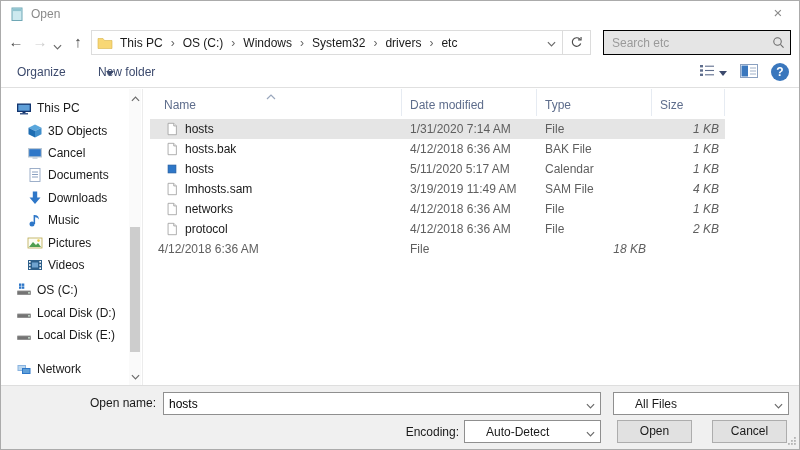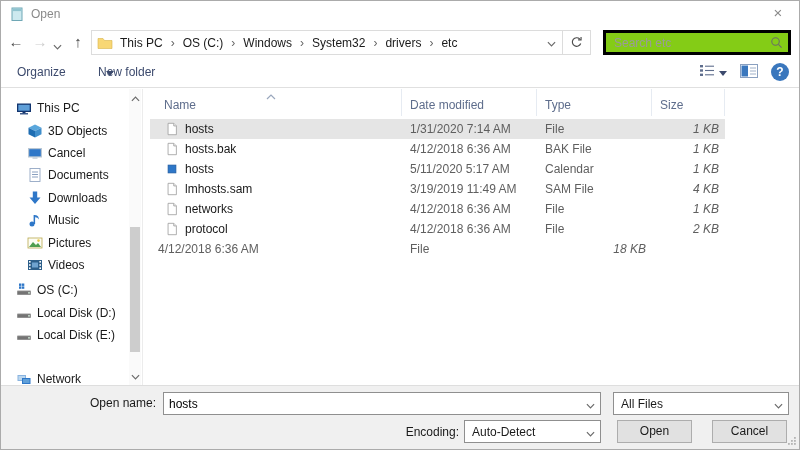--- a/index.html
+++ b/index.html
@@ -23,21 +23,21 @@
   .breadcrumb-box{position:absolute;left:90px;top:3px;width:500px;height:25px;
     border:1px solid #dcdcdc;display:flex;align-items:center;background:#fff;}
   .bc-folder{width:16px;height:16px;margin-left:5px;flex:none;}
   .crumbs{display:flex;align-items:center;height:100%;flex:1;overflow:hidden;}
   .crumb{padding:0 7px;height:100%;display:flex;align-items:center;color:#1a1a1a;cursor:default;}
   .crumb-sep{color:#666;font-size:12px;padding:0 1px;}
   .bc-chevron{flex:none;width:22px;text-align:center;}
   .bc-sep-line{flex:none;width:1px;height:100%;background:#dcdcdc;}
   .bc-refresh{flex:none;width:27px;text-align:center;padding-top:3px;}
   .search-box{position:absolute;left:602px;top:3px;width:188px;height:25px;
-    border:3px solid #000000;display:flex;align-items:center;background:#84cc16;}
+    border:1px solid #000000;display:flex;align-items:center;background:#e5e5e5;}
   .search-box input{flex:1;border:none;outline:none;padding-left:8px;font:12px "Liberation Sans",sans-serif;
     color:#1a1a1a;background:transparent;min-width:0;}
   .search-box input::placeholder{color:#9a9a9a;}
   .search-ico{flex:none;width:24px;text-align:center;padding-top:3px;}
   
   .toolbar{position:absolute;top:57px;left:0;width:100%;height:30px;background:#fff;
     border-bottom:1px solid #e0e0e0;}
   .tb-item{position:absolute;top:7px;color:#3c4a6d;cursor:default;display:flex;align-items:center;gap:5px;}
   .tb-organize{left:16px;gap:40px;}
   .tb-newfolder{left:97px;}
@@ -46,21 +46,21 @@
   .help-circle{width:18px;height:18px;border-radius:50%;background:#3a77bd;color:#fff;
     font-size:12px;font-weight:bold;text-align:center;line-height:18px;}
   
   .content{position:absolute;top:88px;left:0;width:800px;height:296px;background:#fff;}
   .sidebar{position:absolute;left:0;top:0;width:128px;height:100%;padding-top:8px;overflow:hidden;}
   .side-item{display:flex;align-items:center;height:22.4px;cursor:default;white-space:nowrap;}
   .side-item .sicon{width:16px;height:16px;margin-right:5px;flex:none;}
   .side-item.lvl0{padding-left:15px;}
   .side-item.lvl1{padding-left:26px;}
   .side-item.sec-drives{margin-top:3px;}
-  .side-item.sec-network{margin-top:22px;}
+  .side-item.sec-network{margin-top:12px;}
   .side-scroll{position:absolute;left:128px;top:0;width:12px;height:100%;background:#fafafa;}
   .side-scroll .sthumb{position:absolute;left:1px;top:138px;width:10px;height:125px;background:#cdcdcd;}
   .sarrow{position:absolute;left:0;width:12px;text-align:center;}
   .sarrow.up{top:2px;} .sarrow.down{bottom:2px;}
   
   .filepane{position:absolute;left:141px;top:0;width:659px;height:100%;border-left:1px solid #ececec;}
   .list-header{position:absolute;left:7px;top:0;width:575px;height:27px;
     display:grid;grid-template-columns:252px 135px 115px 73px;}
   .hcell{position:relative;display:flex;align-items:flex-end;padding-bottom:4px;
     border-right:1px solid #e6ebf2;color:#5e6d8c;cursor:default;}
@@ -75,21 +75,21 @@
   .cell-date,.cell-type{padding-left:8px;color:#5f5f5f;}
   .cell-size{padding-right:6px;color:#5f5f5f;text-align:right;font-style:italic;}
   
   .footer{position:absolute;top:384px;left:0;width:100%;height:66px;background:#f0f0f0;
     border-top:1px solid #dedede;}
   .fn-label{position:absolute;left:55px;top:10px;width:100px;text-align:right;}
   .fn-combo{position:absolute;left:162px;top:6px;width:438px;height:23px;border:1px solid #8f8f8f;
     background:#fff;display:flex;align-items:center;}
   .fn-combo input{flex:1;border:none;outline:none;padding-left:5px;font:12px "Liberation Sans",sans-serif;min-width:0;}
   .combo{border:1px solid #8f8f8f;background:#fff;display:flex;align-items:center;height:23px;}
-  .combo .cval{flex:1;padding-left:7px;white-space:nowrap;overflow:hidden;}
+  .combo .cval{flex:1;padding-left:21px;white-space:nowrap;overflow:hidden;}
   .combo .cchev,.fn-combo .cchev{flex:none;width:20px;text-align:center;padding-top:2px;}
   .ft-combo{position:absolute;left:612px;top:6px;width:176px;}
   .enc-label{position:absolute;left:370px;top:39px;width:88px;text-align:right;}
   .enc-combo{position:absolute;left:463px;top:34px;width:137px;}
   .btn{position:absolute;top:34px;height:23px;background:#e1e1e1;border:1px solid #adadad;
     text-align:center;line-height:21px;cursor:default;}
   .btn-open{left:616px;width:75px;}
   .btn-cancel{left:711px;width:75px;}
   .grip{position:absolute;right:2px;bottom:2px;}
 </style>

